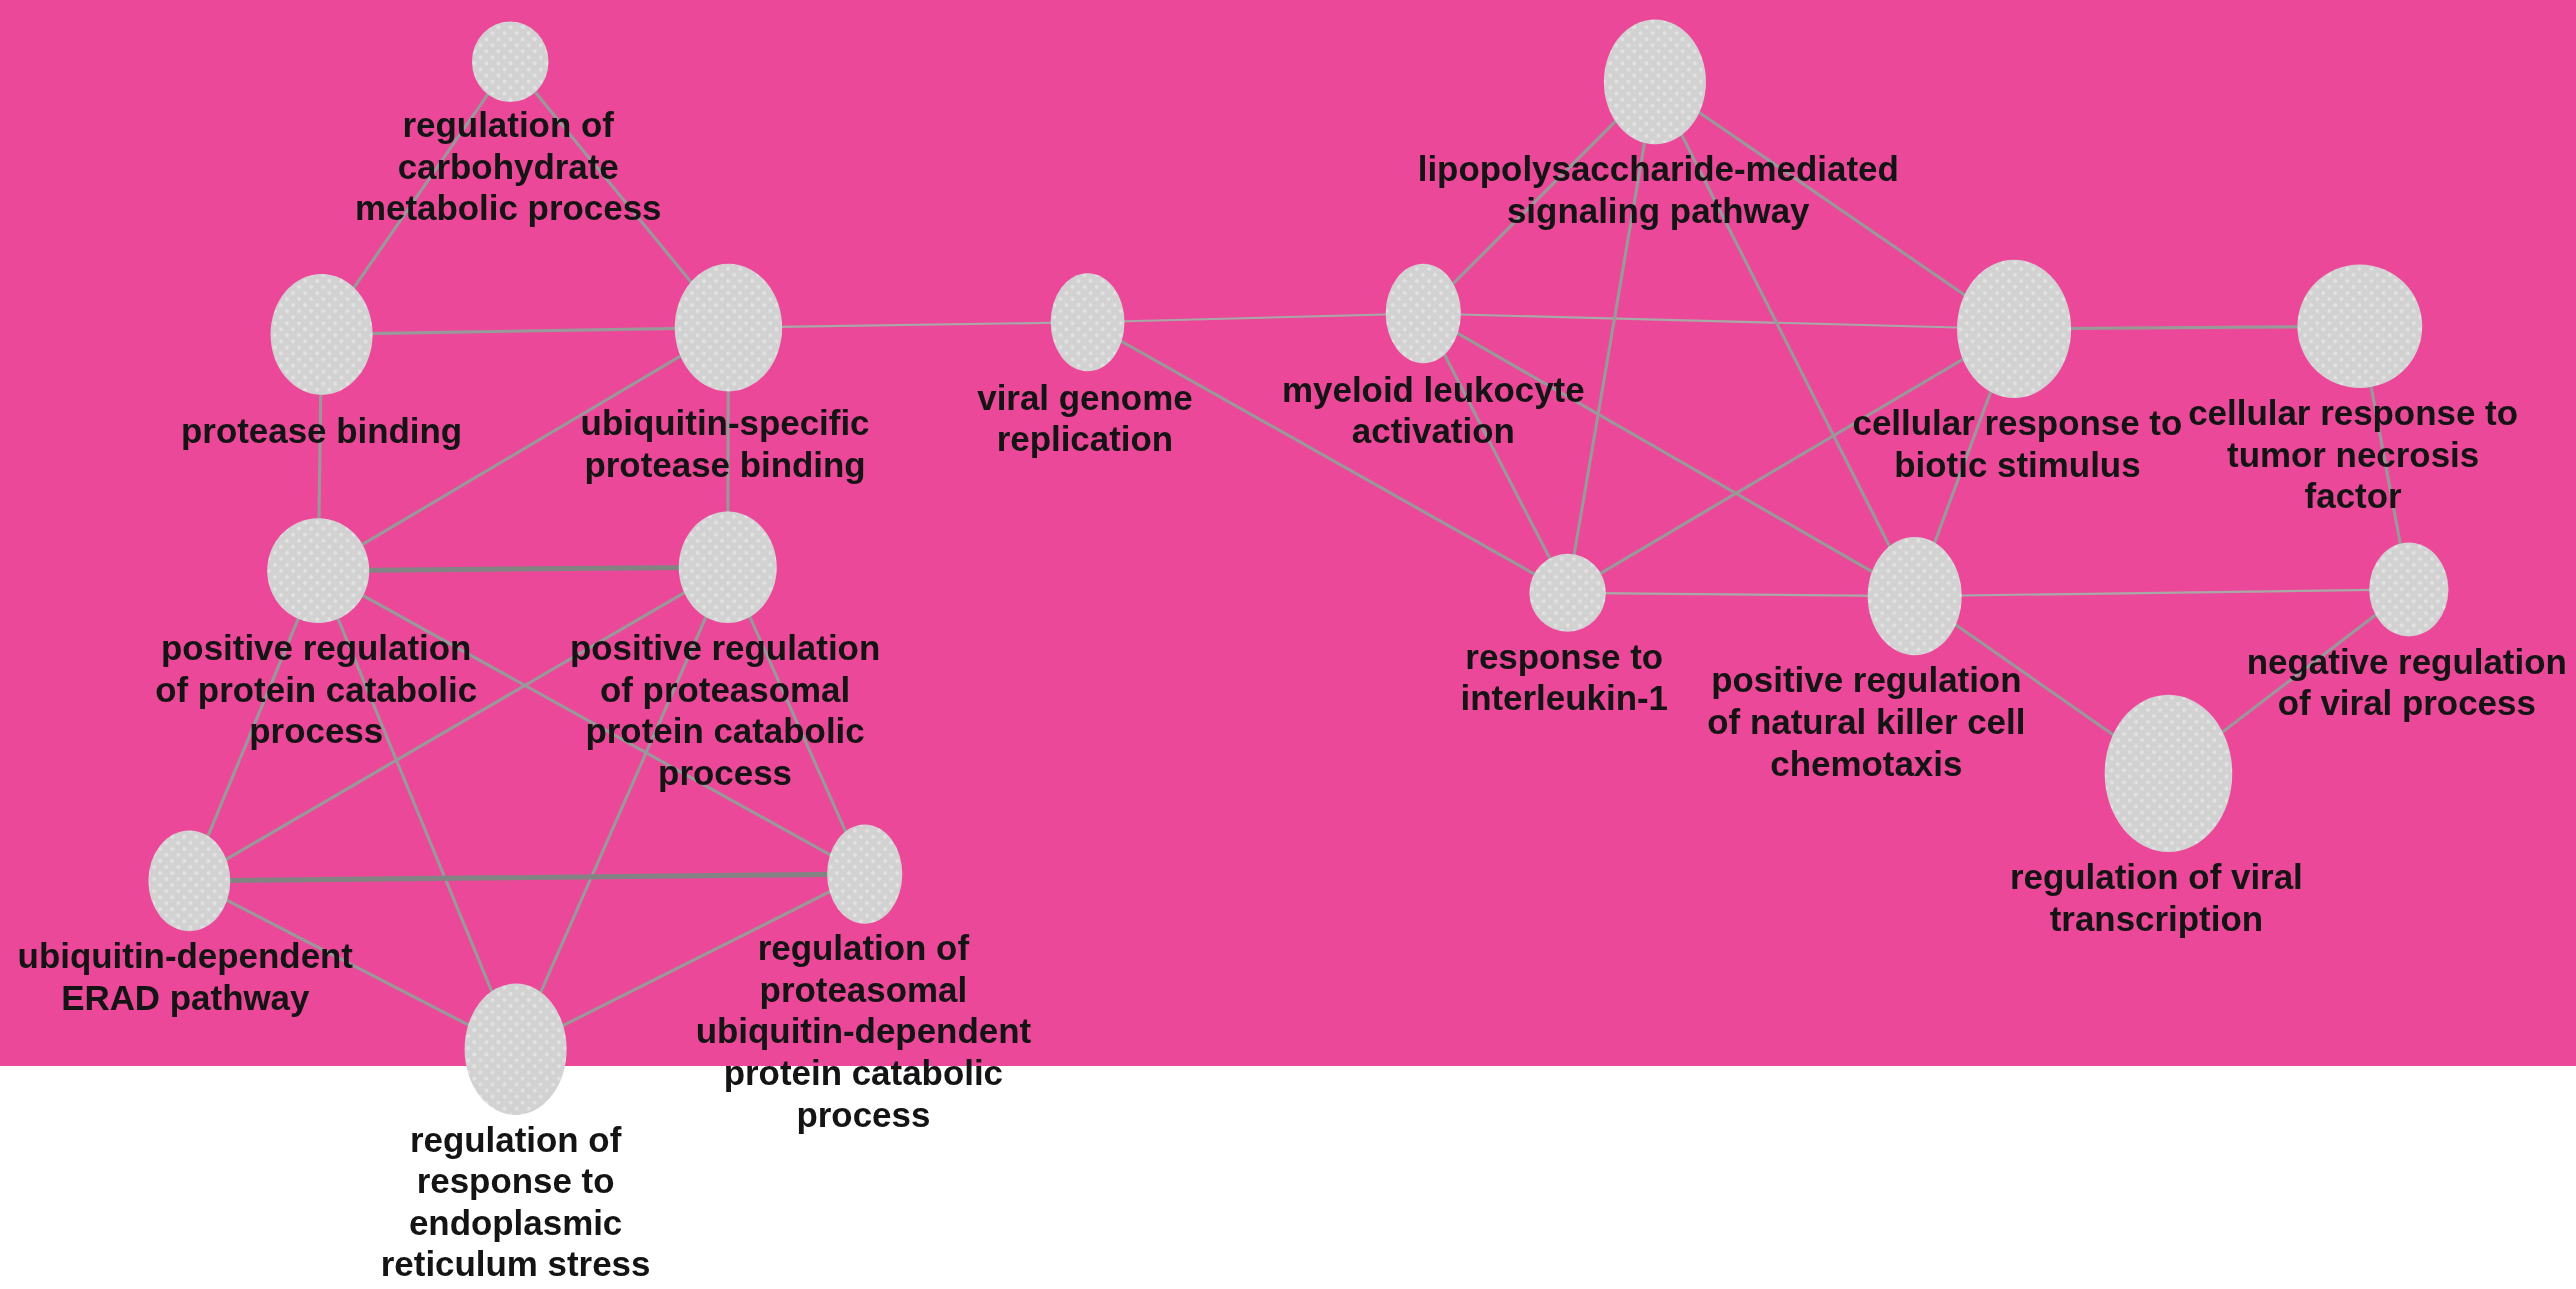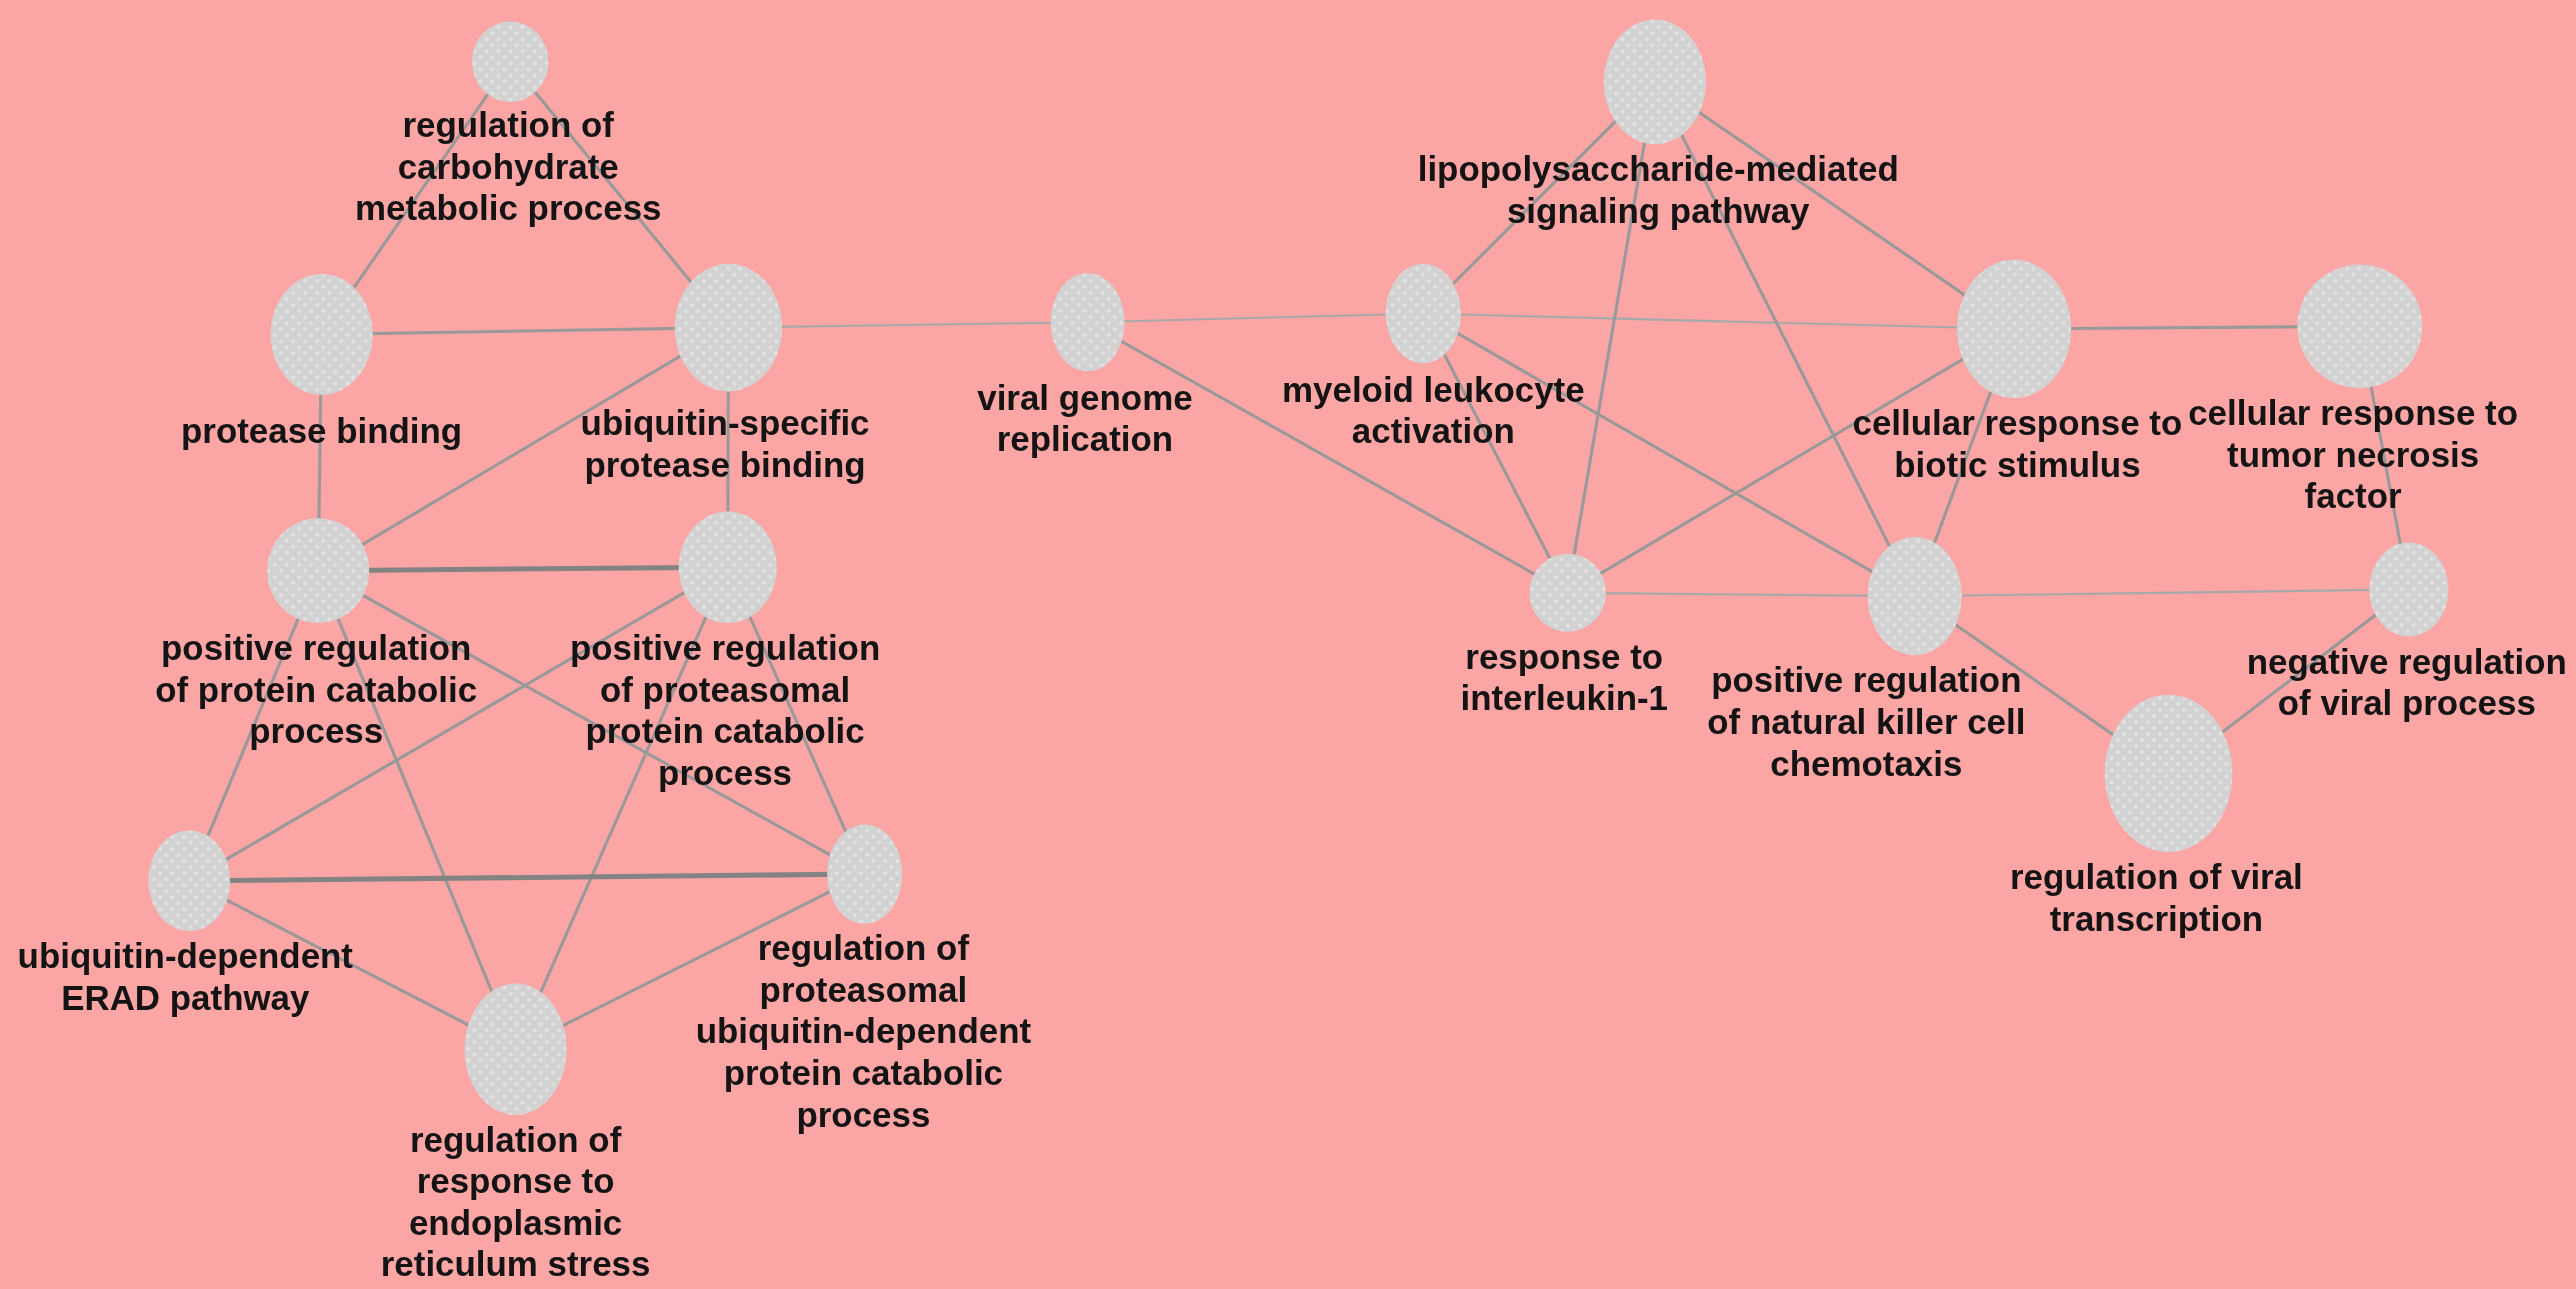--- a/index.html
+++ b/index.html
@@ -7,22 +7,22 @@
     padding: 0;
     background: #ffffff;
     width: 2576px;
     height: 1289px;
     overflow: hidden;
     font-family: "Liberation Sans", sans-serif;
   }
   .canvas {
     position: relative;
     width: 2576px;
-    height: 1289px;
-    background: #fca5a5;
+    height: 1066px;
+    background: #ec4899;
   }
   svg { display: block; }
   text { font-family: "Liberation Sans", "DejaVu Sans", sans-serif; font-weight: 700; }
 </style>
 </head>
 <body>
 
 <div class="canvas">
   <svg width="2576" height="1289" viewBox="0 0 3837 1920" xmlns="http://www.w3.org/2000/svg">
     <defs>

